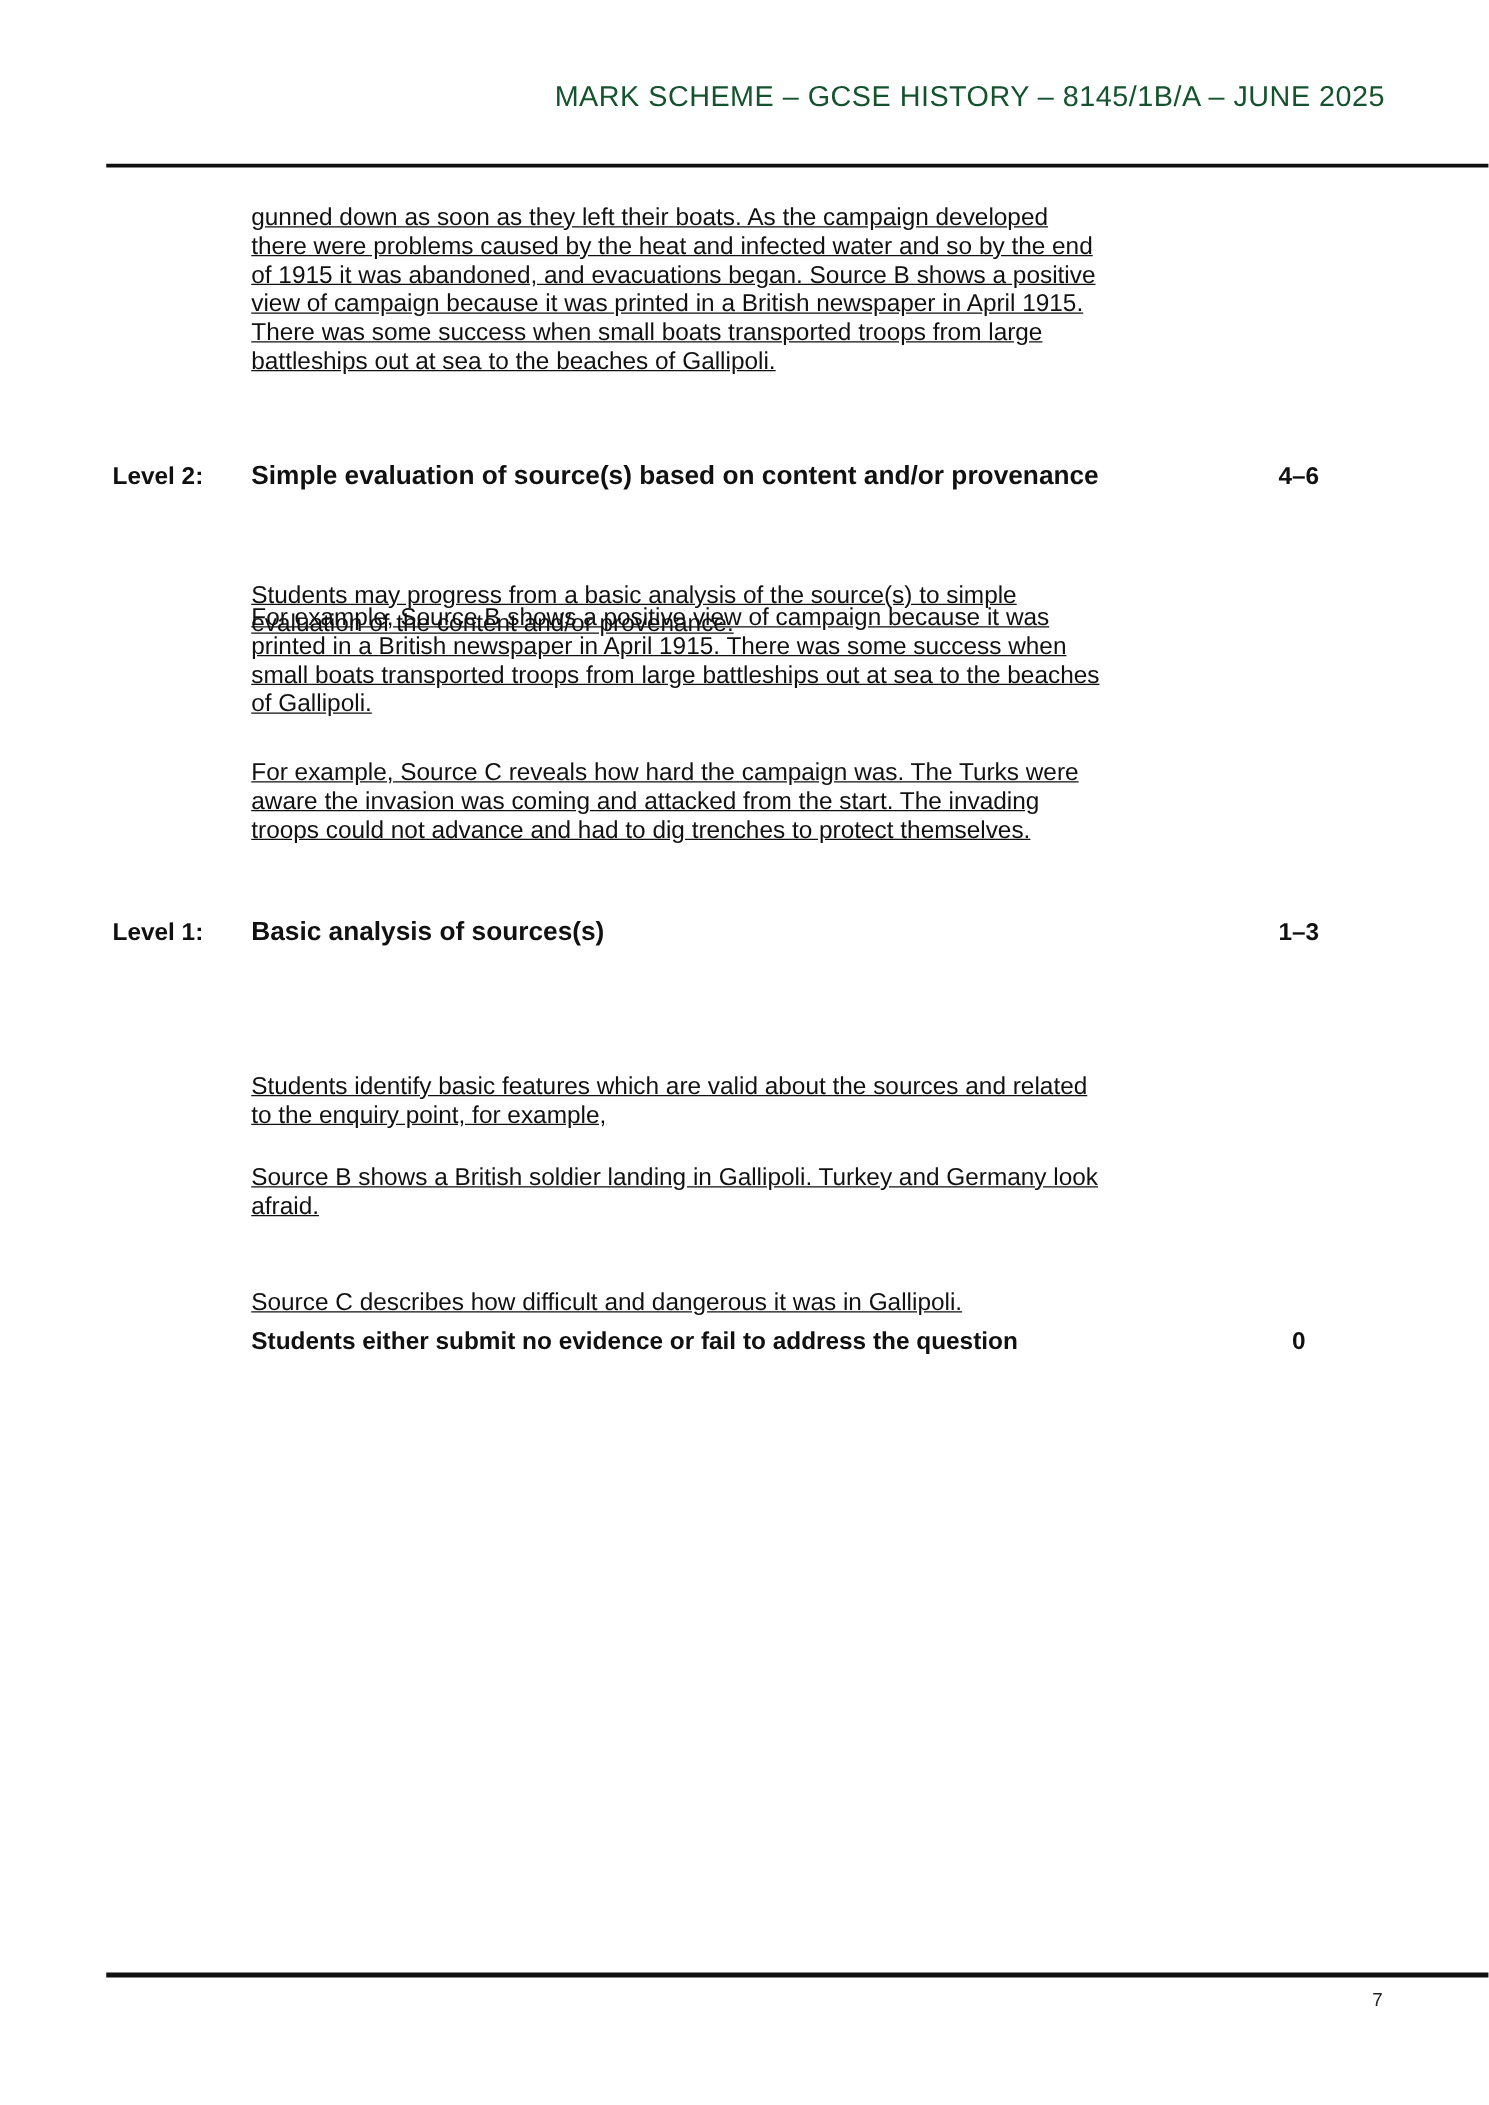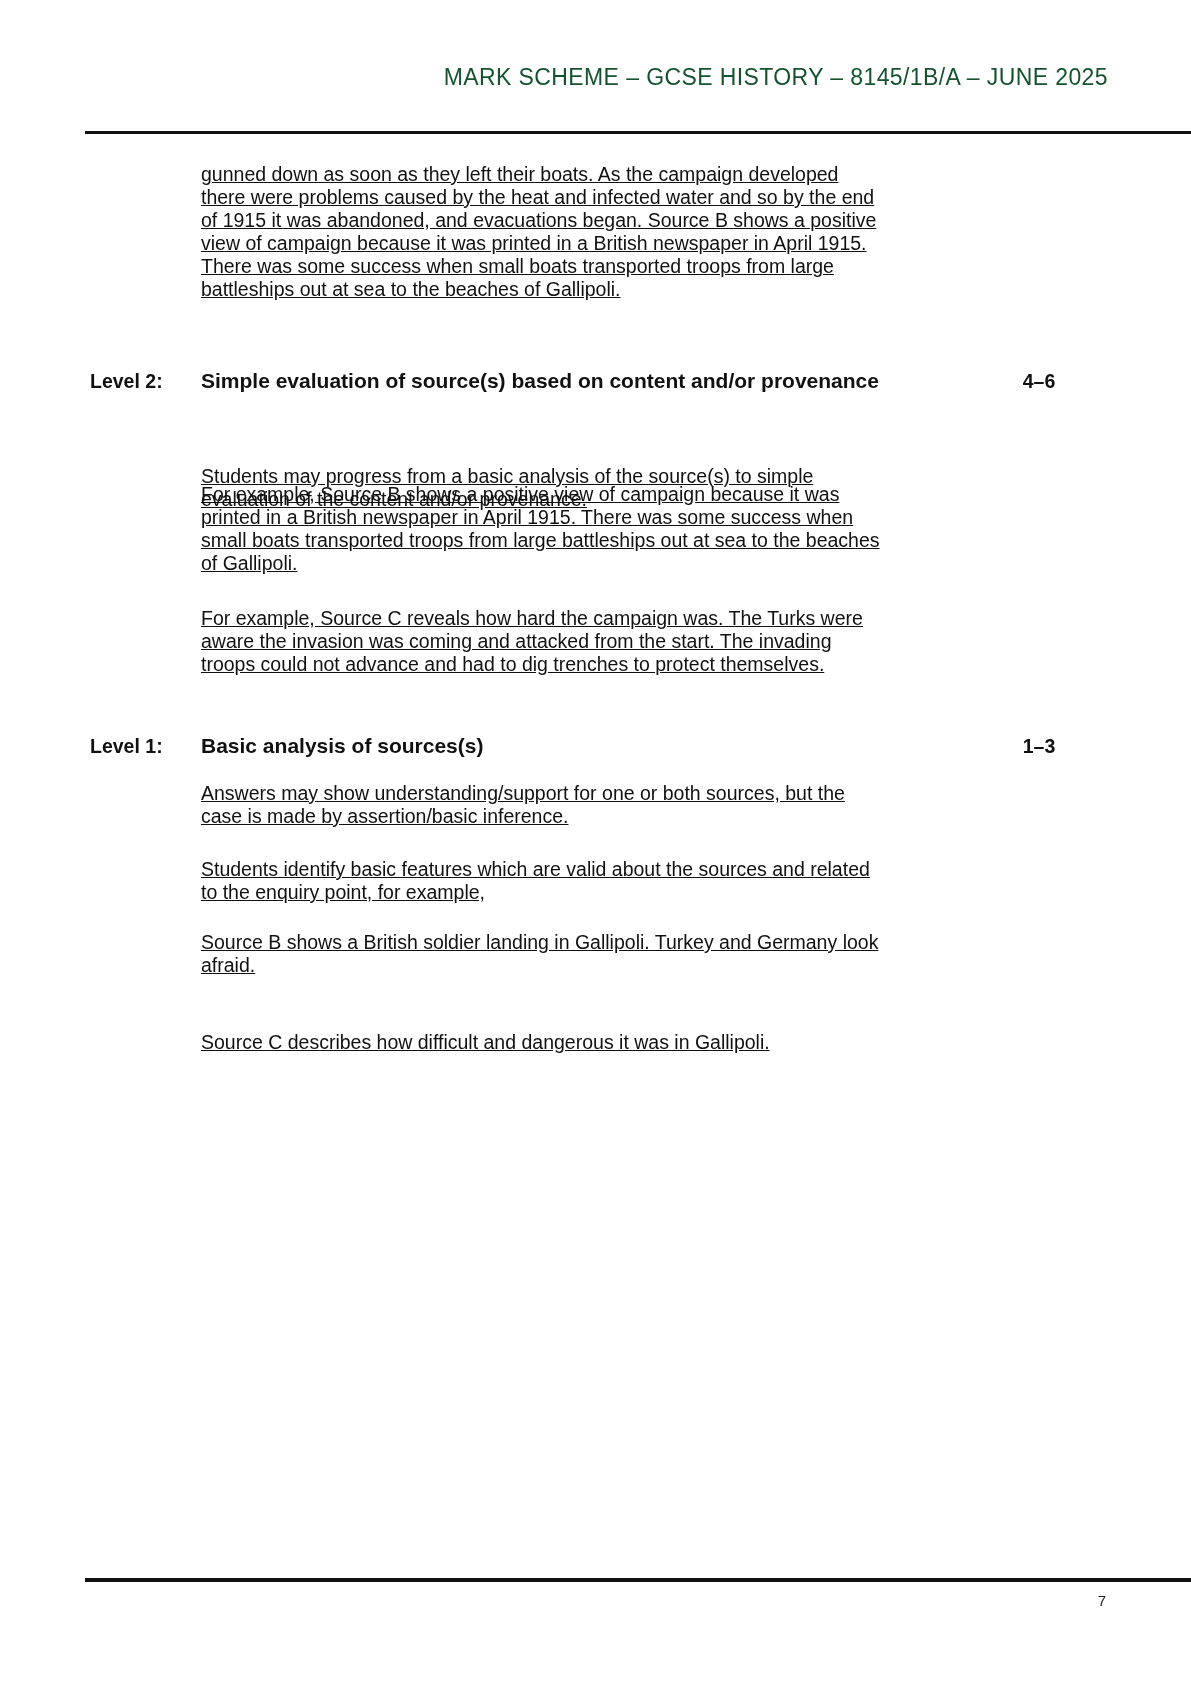--- a/index.html
+++ b/index.html
@@ -126,29 +126,31 @@
   <div class="para" style="top:607px;">For example, Source C reveals how hard the campaign was. The Turks were
 aware the invasion was coming and attacked from the start. The invading
 troops could not advance and had to dig trenches to protect themselves.</div>
 
   <div class="level-row" style="top:733px;">
     <span class="level-label">Level 1:</span>
     <span class="level-heading">Basic analysis of sources(s)</span>
     <span class="marks-cell">1–3</span>
   </div>
 
-  <div class="para" style="top:782px;">Answers may show understanding/support for one or both sources, but the
-case is made by assertion/basic inference.</div>
 
   <div class="para" style="top:858px;">Students identify basic features which are valid about the sources and related
 to the enquiry point, for example,</div>
 
   <div class="para" style="top:931px;">Source B shows a British soldier landing in Gallipoli. Turkey and Germany look
 afraid.</div>
 
   <div class="para" style="top:1007px;margin-top:24px;">Source C describes how difficult and dangerous it was in Gallipoli.</div>
 
+  <div class="level-row" style="top:1060px;">
+    <span class="zero-heading">Students either submit no evidence or fail to address the question</span>
+    <span class="marks-cell">0</span>
+  </div>
 
   <div class="footer-rule"></div>
 
   <div class="page-number">7</div>
 
 </div>
 
 </body></html>

